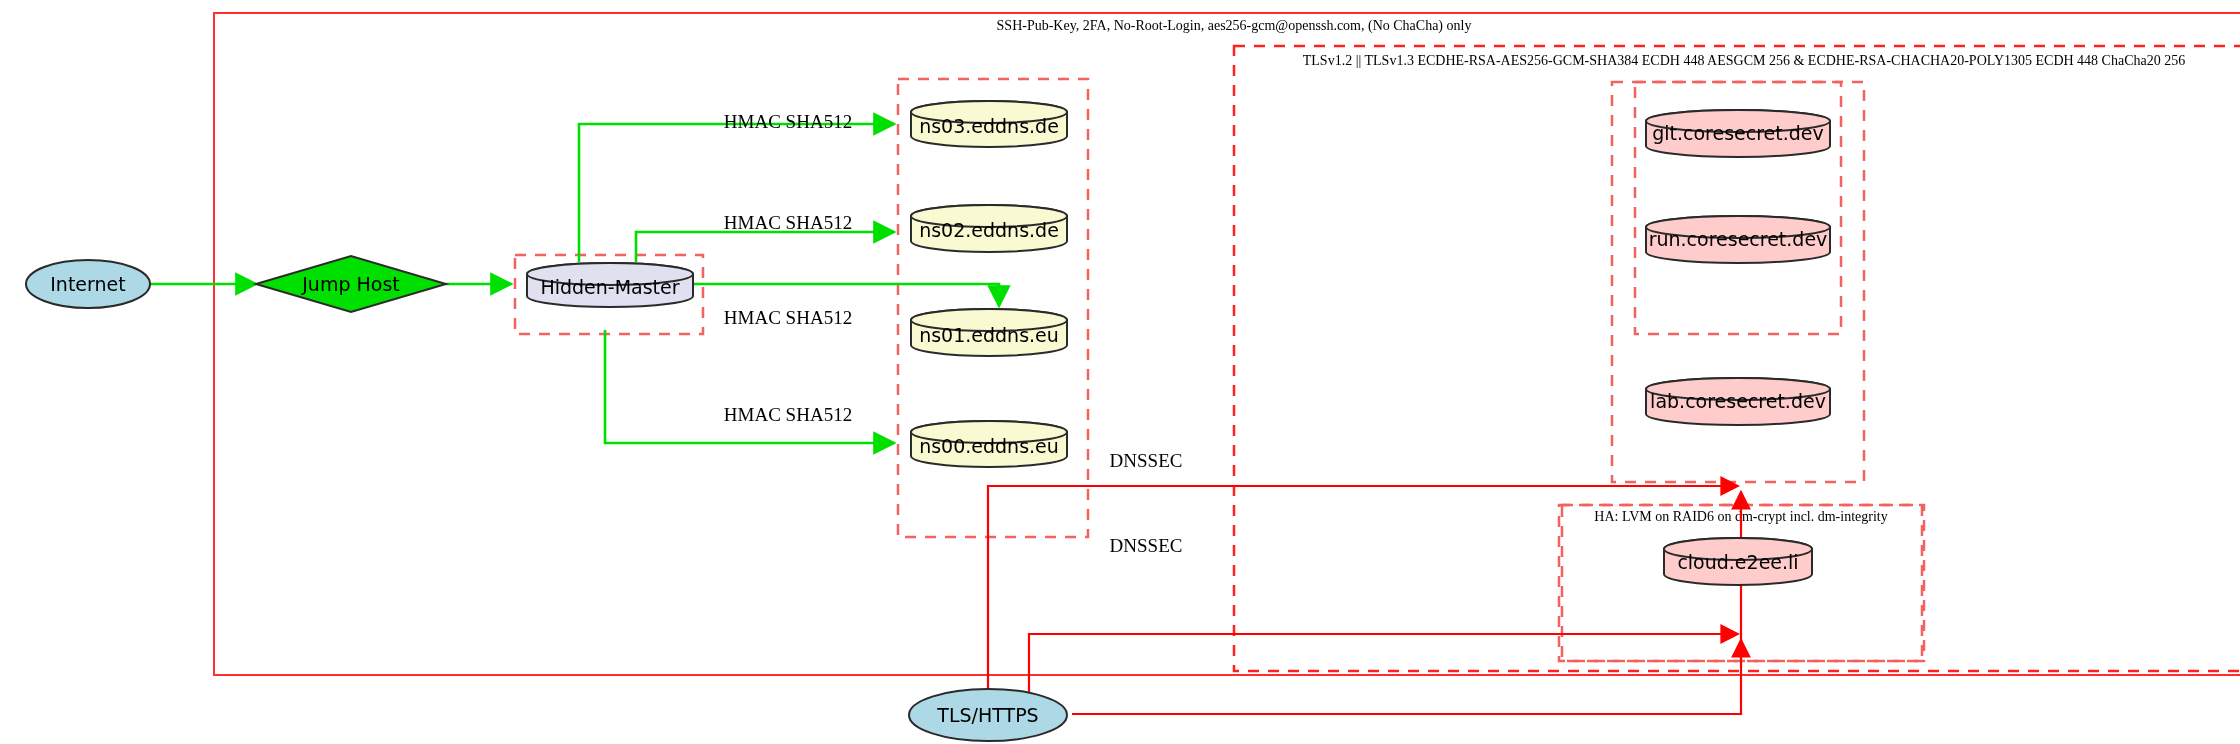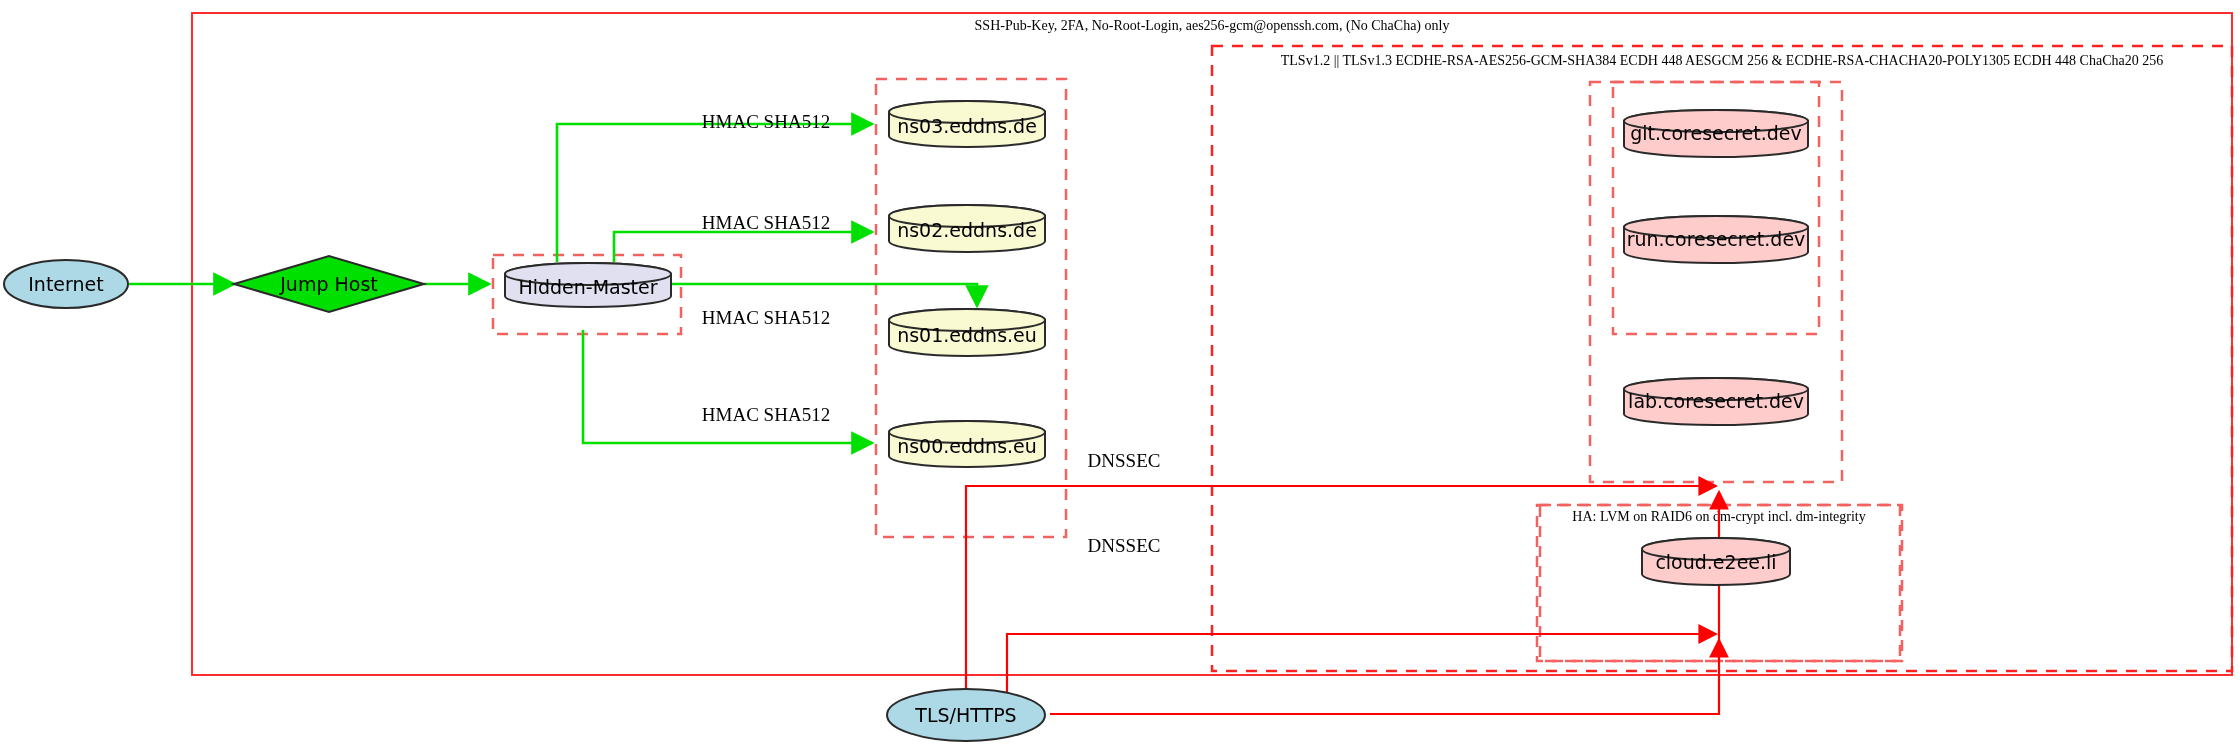--- a/index.html
+++ b/index.html
@@ -1,18 +1,18 @@
 <!DOCTYPE html>
 <html><head>
 <meta charset="utf-8">
 <style>
   html,body{margin:0;padding:0;background:#ffffff;}
   body{width:2240px;height:744px;overflow:hidden;
        font-family:"Liberation Sans",sans-serif;}
-  #stage{position:relative;width:1956px;height:744px;}
+  #stage{position:relative;width:1956px;height:744px;padding-left:22px;}
   svg{display:block;}
   .node-label{font-family:"DejaVu Sans",sans-serif;font-size:19px;fill:#000;
               text-anchor:middle;dominant-baseline:middle;}
   .edge-label{font-family:"Liberation Serif",serif;font-size:19px;fill:#000;
               text-anchor:middle;dominant-baseline:middle;}
   .cluster-label{font-family:"Liberation Serif",serif;font-size:14px;fill:#000;
                  text-anchor:middle;dominant-baseline:middle;}
   .shape-outline{stroke:#2a2a2a;stroke-width:2;}
   .cluster-solid{fill:none;stroke:#ff2d2d;stroke-width:2;}
   .cluster-dashed{fill:none;stroke:#f4625f;stroke-width:2.5;stroke-dasharray:11 9;}

